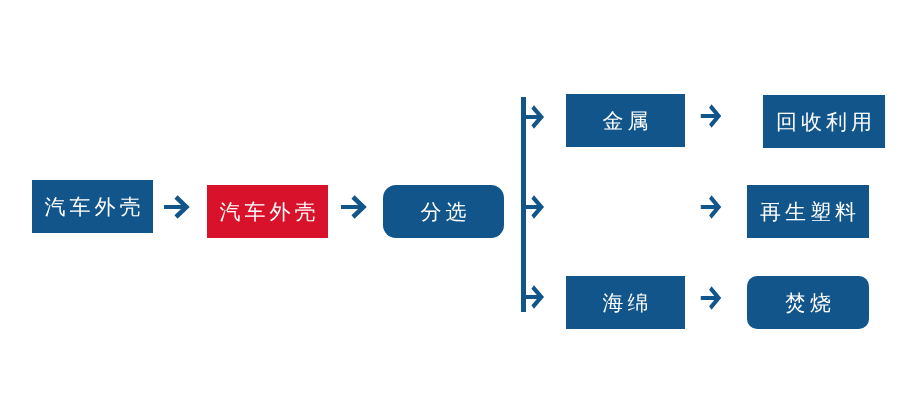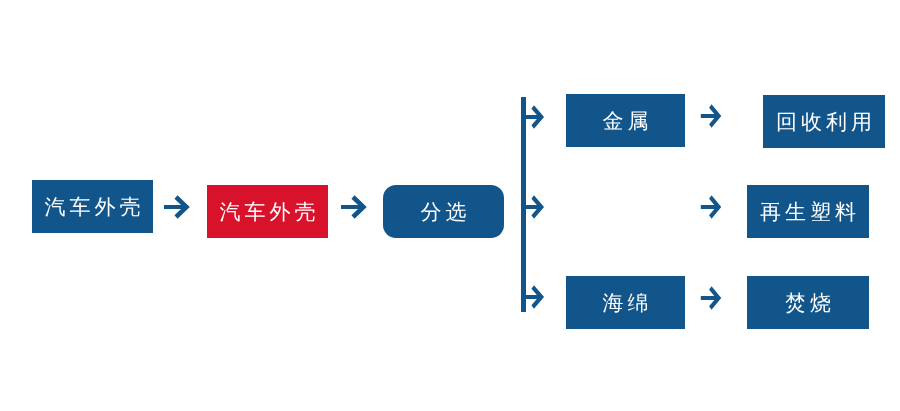--- a/index.html
+++ b/index.html
@@ -108,17 +108,17 @@
     <span>再生塑料</span>
   </div>
 
   <div class="node blue" style="left:566px; top:276px; width:119px;">
     <span>海绵</span>
   </div>
   <svg class="arrow" style="left:700px; top:286px;" width="27" height="24" viewBox="0 0 34 24" preserveAspectRatio="none">
     <path class="stroke" d="M1 12 H22" stroke-width="4"></path>
     <path class="stroke" d="M13 2 L23.5 12 L13 22" stroke-width="4.5"></path>
   </svg>
-  <div class="node blue" style="left:747px; top:276px; width:122px;">
+  <div class="node blue" style="left:747px; top:276px; width:122px;border-radius:10px;">
     <span>焚烧</span>
   </div>
 
 </div>
 
 </body></html>

